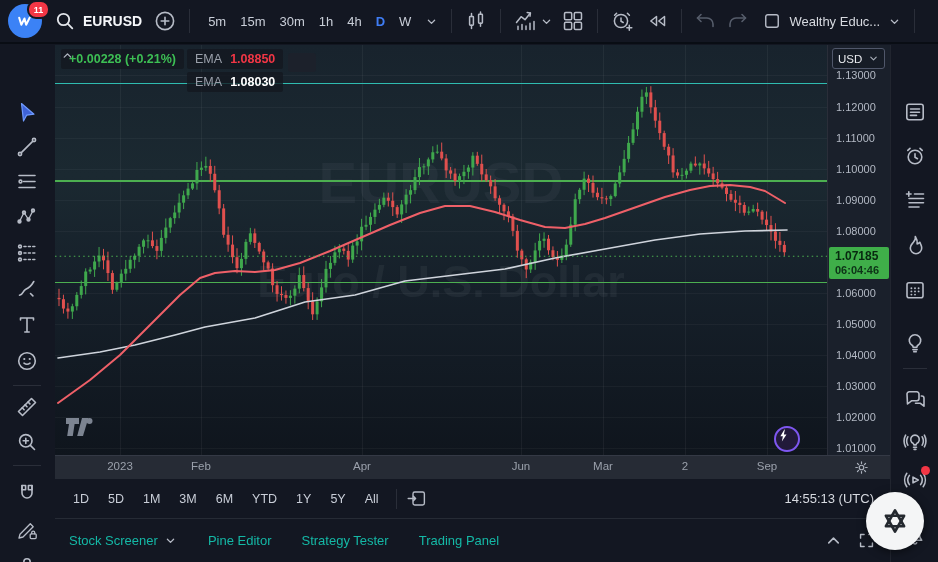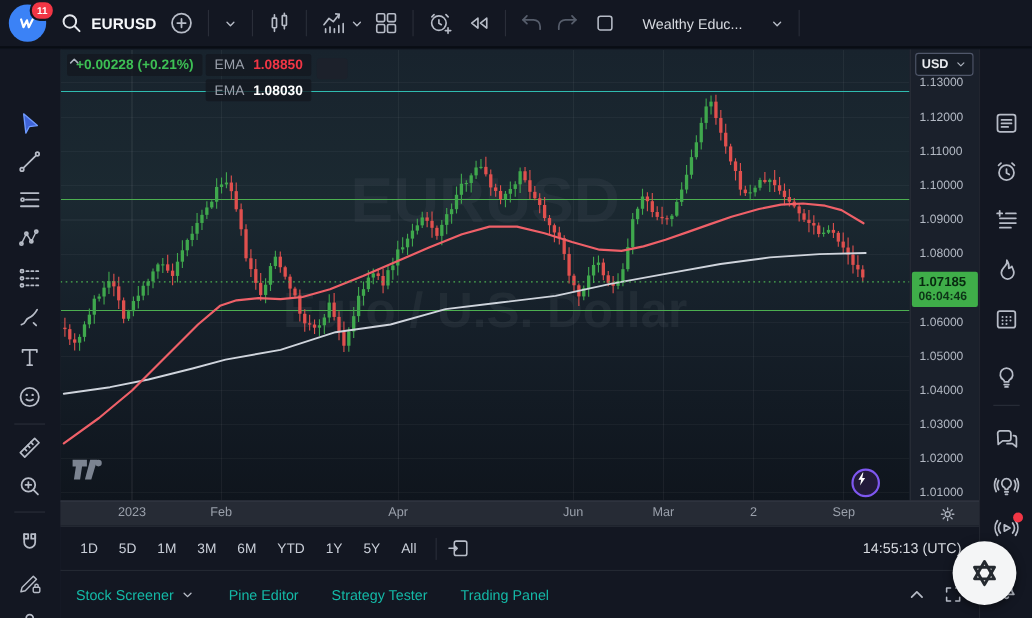--- a/index.html
+++ b/index.html
@@ -14,21 +14,21 @@
   #logo{position:relative;width:34px;height:34px;border-radius:50%;background:#3b82f6;display:flex;align-items:center;justify-content:center;flex:0 0 auto;}
   #logo .ic{color:#fff;width:20px;height:20px;}
   #logo-badge{position:absolute;top:-4px;right:-8px;min-width:13px;height:13px;padding:1px 3px;border-radius:9px;
           background:#f23645;border:2px solid #131722;color:#fff;font-size:9px;font-weight:bold;display:flex;align-items:center;justify-content:center;}
   .symline{display:flex;align-items:center;gap:6px;font-size:14px;font-weight:bold;color:#f5f7fa;padding:0 4px;cursor:pointer;}
   .sep{width:1px;height:24px;background:#2a2e39;margin:0 5px;flex:0 0 auto;}
   .tfb{padding:3px 6px;font-size:13px;color:#c9ced8;border-radius:3px;cursor:pointer;}
   .tfb.active{color:#3f7df5;font-weight:bold;}
   .tbbtn{display:flex;align-items:center;gap:2px;cursor:pointer;}
   .dim{color:#565d6b;}
-  #account{display:flex;align-items:center;gap:24px;font-size:13px;color:#d7dae0;margin-left:6px;cursor:pointer;}
+  #account{display:flex;align-items:center;gap:7px;font-size:13px;color:#d7dae0;margin-left:6px;cursor:pointer;}
   
   #left-rail{position:absolute;left:0;top:45px;width:55px;height:517px;background:#131722;border-right:1px solid #21252f;}
   #right-rail{position:absolute;left:890px;top:45px;width:48px;height:517px;background:#131722;border-left:1px solid #21252f;}
   .railitem{position:absolute;left:15px;width:24px;height:24px;color:#b7bcc7;cursor:pointer;}
   .raildiv{position:absolute;left:13px;width:28px;height:1px;background:#2a2e39;}
   
   #chart{position:absolute;left:55px;top:45px;width:772px;height:410px;overflow:hidden;
          background:linear-gradient(180deg,#18232d 0%,#1b2931 32%,#16202a 58%,#0f151d 100%);}
   #chart svg{position:absolute;left:0;top:0;}
   #watermark{position:absolute;left:386px;top:106px;transform:translateX(-50%);text-align:center;pointer-events:none;white-space:nowrap;}
@@ -43,21 +43,21 @@
   #legend-collapse svg{width:13px;height:13px;}
   #tvlogo{position:absolute;left:10px;top:371px;width:38px;height:22px;color:#828a98;opacity:.95;cursor:pointer;}
   #boost{position:absolute;left:719px;top:381px;width:26px;height:26px;border-radius:50%;background:#221a3a;
          border:2px solid #7e57f0;box-sizing:border-box;display:flex;align-items:center;justify-content:center;cursor:pointer;}
   #boost svg{width:15px;height:15px;}
   
   #price-axis{position:absolute;left:827px;top:45px;width:63px;height:410px;background:#1a202b;border-left:1px solid #2a2e39;box-sizing:border-box;}
   .ptick{position:absolute;left:8px;font-size:11px;color:#b3b9c4;}
   #usd-dd{position:absolute;left:4px;top:3px;width:53px;height:21px;border:1px solid #50576a;border-radius:3px;
           display:flex;align-items:center;justify-content:space-between;padding:0 5px;box-sizing:border-box;cursor:pointer;background:#161c26;}
-  #usd-dd span{font-size:11.5px;font-weight:bold;color:#e8eaee;}
+  #usd-dd span{font-size:11.5px;font-weight:normal;color:#e8eaee;}
   #usd-dd .ic{width:11px;height:11px;color:#aab0bb;}
   #price-badge{position:absolute;left:1px;width:60px;height:32px;background:#3fae49;border-radius:2px;color:#082910;
           padding:2px 0 0 6px;box-sizing:border-box;line-height:14px;}
   #price-badge .p1{font-size:12px;font-weight:bold;}
   #price-badge .p2{font-size:11px;font-weight:bold;color:#0d3317;}
   
   #date-row{position:absolute;left:55px;top:455px;width:835px;height:23px;background:#262b35;border-top:1px solid #343945;box-sizing:border-box;}
   .dtick{position:absolute;top:4px;transform:translateX(-50%);font-size:11.5px;color:#9aa0ab;}
   #axis-gear{position:absolute;right:20px;top:3px;width:17px;height:17px;color:#aab0bb;cursor:pointer;}
   
@@ -98,20 +98,29 @@
       </span>
     <span>EURUSD</span>
   </div>
   <span class="ic">
       <svg viewBox="0 0 24 24" fill="none" stroke="currentColor" stroke-width="1.6" stroke-linecap="round">
         <circle cx="12" cy="12" r="8.6"></circle>
         <path d="M12 8.2v7.6M8.2 12h7.6"></path>
       </svg>
     </span>
   <div class="sep"></div>
+  <div id="intervals" style="display: flex; align-items: center; gap: 2px;">
+      <span class="tfb">5m</span>
+      <span class="tfb">15m</span>
+      <span class="tfb">30m</span>
+      <span class="tfb">1h</span>
+      <span class="tfb">4h</span>
+      <span class="tfb active">D</span>
+      <span class="tfb">W</span>
+    </div>
   <span class="ic ic-sm">
       <svg viewBox="0 0 24 24" fill="none" stroke="currentColor" stroke-width="2" stroke-linecap="round" stroke-linejoin="round">
         <path d="M7 10l5 5 5-5"></path>
       </svg>
     </span>
   <div class="sep"></div>
   <span class="ic">
       <svg viewBox="0 0 24 24" fill="none" stroke="currentColor" stroke-width="1.5" stroke-linecap="round">
         <path d="M7.5 4.5v3M7.5 16.2v3.3"></path>
         <rect x="5.6" y="7.5" width="3.8" height="8.7" rx=".6"></rect>

